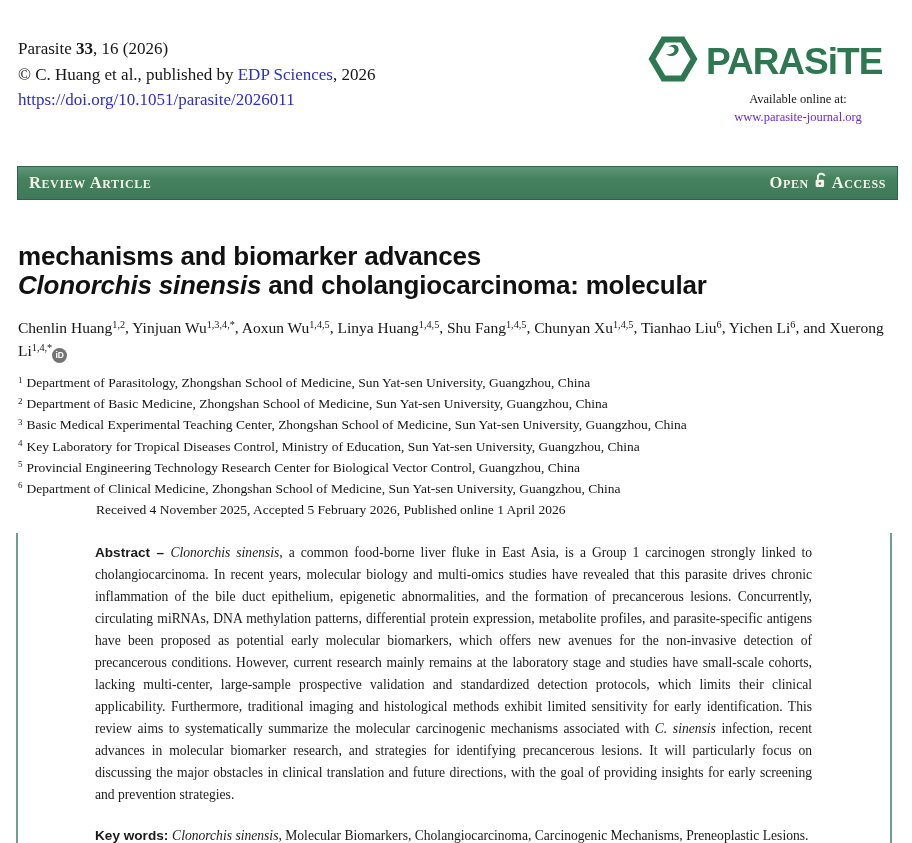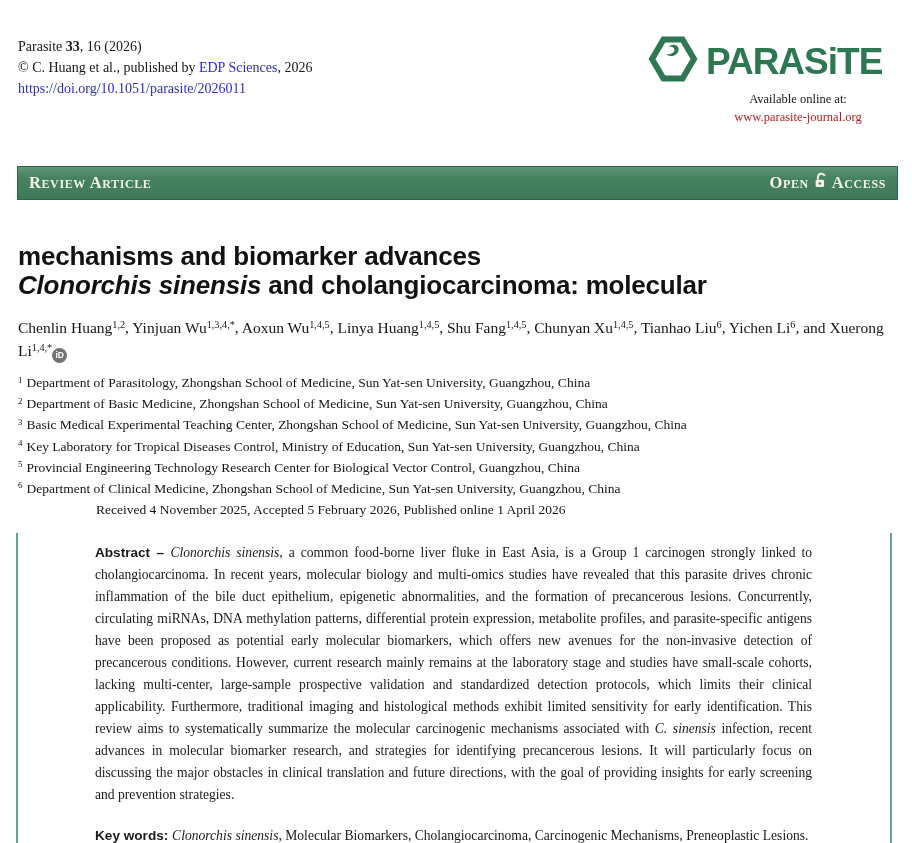--- a/index.html
+++ b/index.html
@@ -7,30 +7,30 @@
         font-family:"Liberation Serif",serif;color:#151515;}
 
   
   .seg-i{font-style:italic;}
   .seg-b{font-weight:bold;}
   .seg-sup{font-size:0.66em;position:relative;top:-0.5em;}
   .seg-link{color:#2d2dc8;cursor:pointer;}
   .seg-lbl{font-family:"Liberation Sans",sans-serif;font-weight:bold;}
 
   
-  .cite-block{position:absolute;top:36px;left:18px;font-size:14px;line-height:1.5;}
+  .cite-block{position:absolute;top:36px;left:18px;font-size:17px;line-height:1.5;}
 
   
   .logo-block{position:absolute;top:34px;right:16px;width:248px;}
   .logo-row{display:flex;align-items:center;gap:8px;}
   .hexagon-icon{flex:0 0 auto;}
   .logo-wordmark{font-family:"Liberation Sans",sans-serif;font-weight:bold;font-size:37px;
                  letter-spacing:-1px;color:#2d7850;line-height:1;}
   .logo-sub{text-align:center;padding-left:52px;margin-top:3px;font-size:12.5px;line-height:1.4;}
-  .logo-sub .url{color:#b91c1c;cursor:pointer;}
+  .logo-sub .url{color:#6d28d9;cursor:pointer;}
 
   
   .banner{position:absolute;top:166px;left:17px;right:14px;height:31px;
           background:linear-gradient(180deg,#5f977a 0%,#46825f 35%,#3e7a5a 100%);
           border:1px solid #2d6347;box-sizing:border-box;
           display:flex;align-items:center;justify-content:space-between;padding:16px 11px;}
   .banner-text{font-family:"Liberation Serif",serif;font-variant:small-caps;
                color:#f4f2e8;font-size:16.5px;font-weight:600;letter-spacing:0.6px;}
   .open-access{display:flex;align-items:center;gap:5px;}
 

